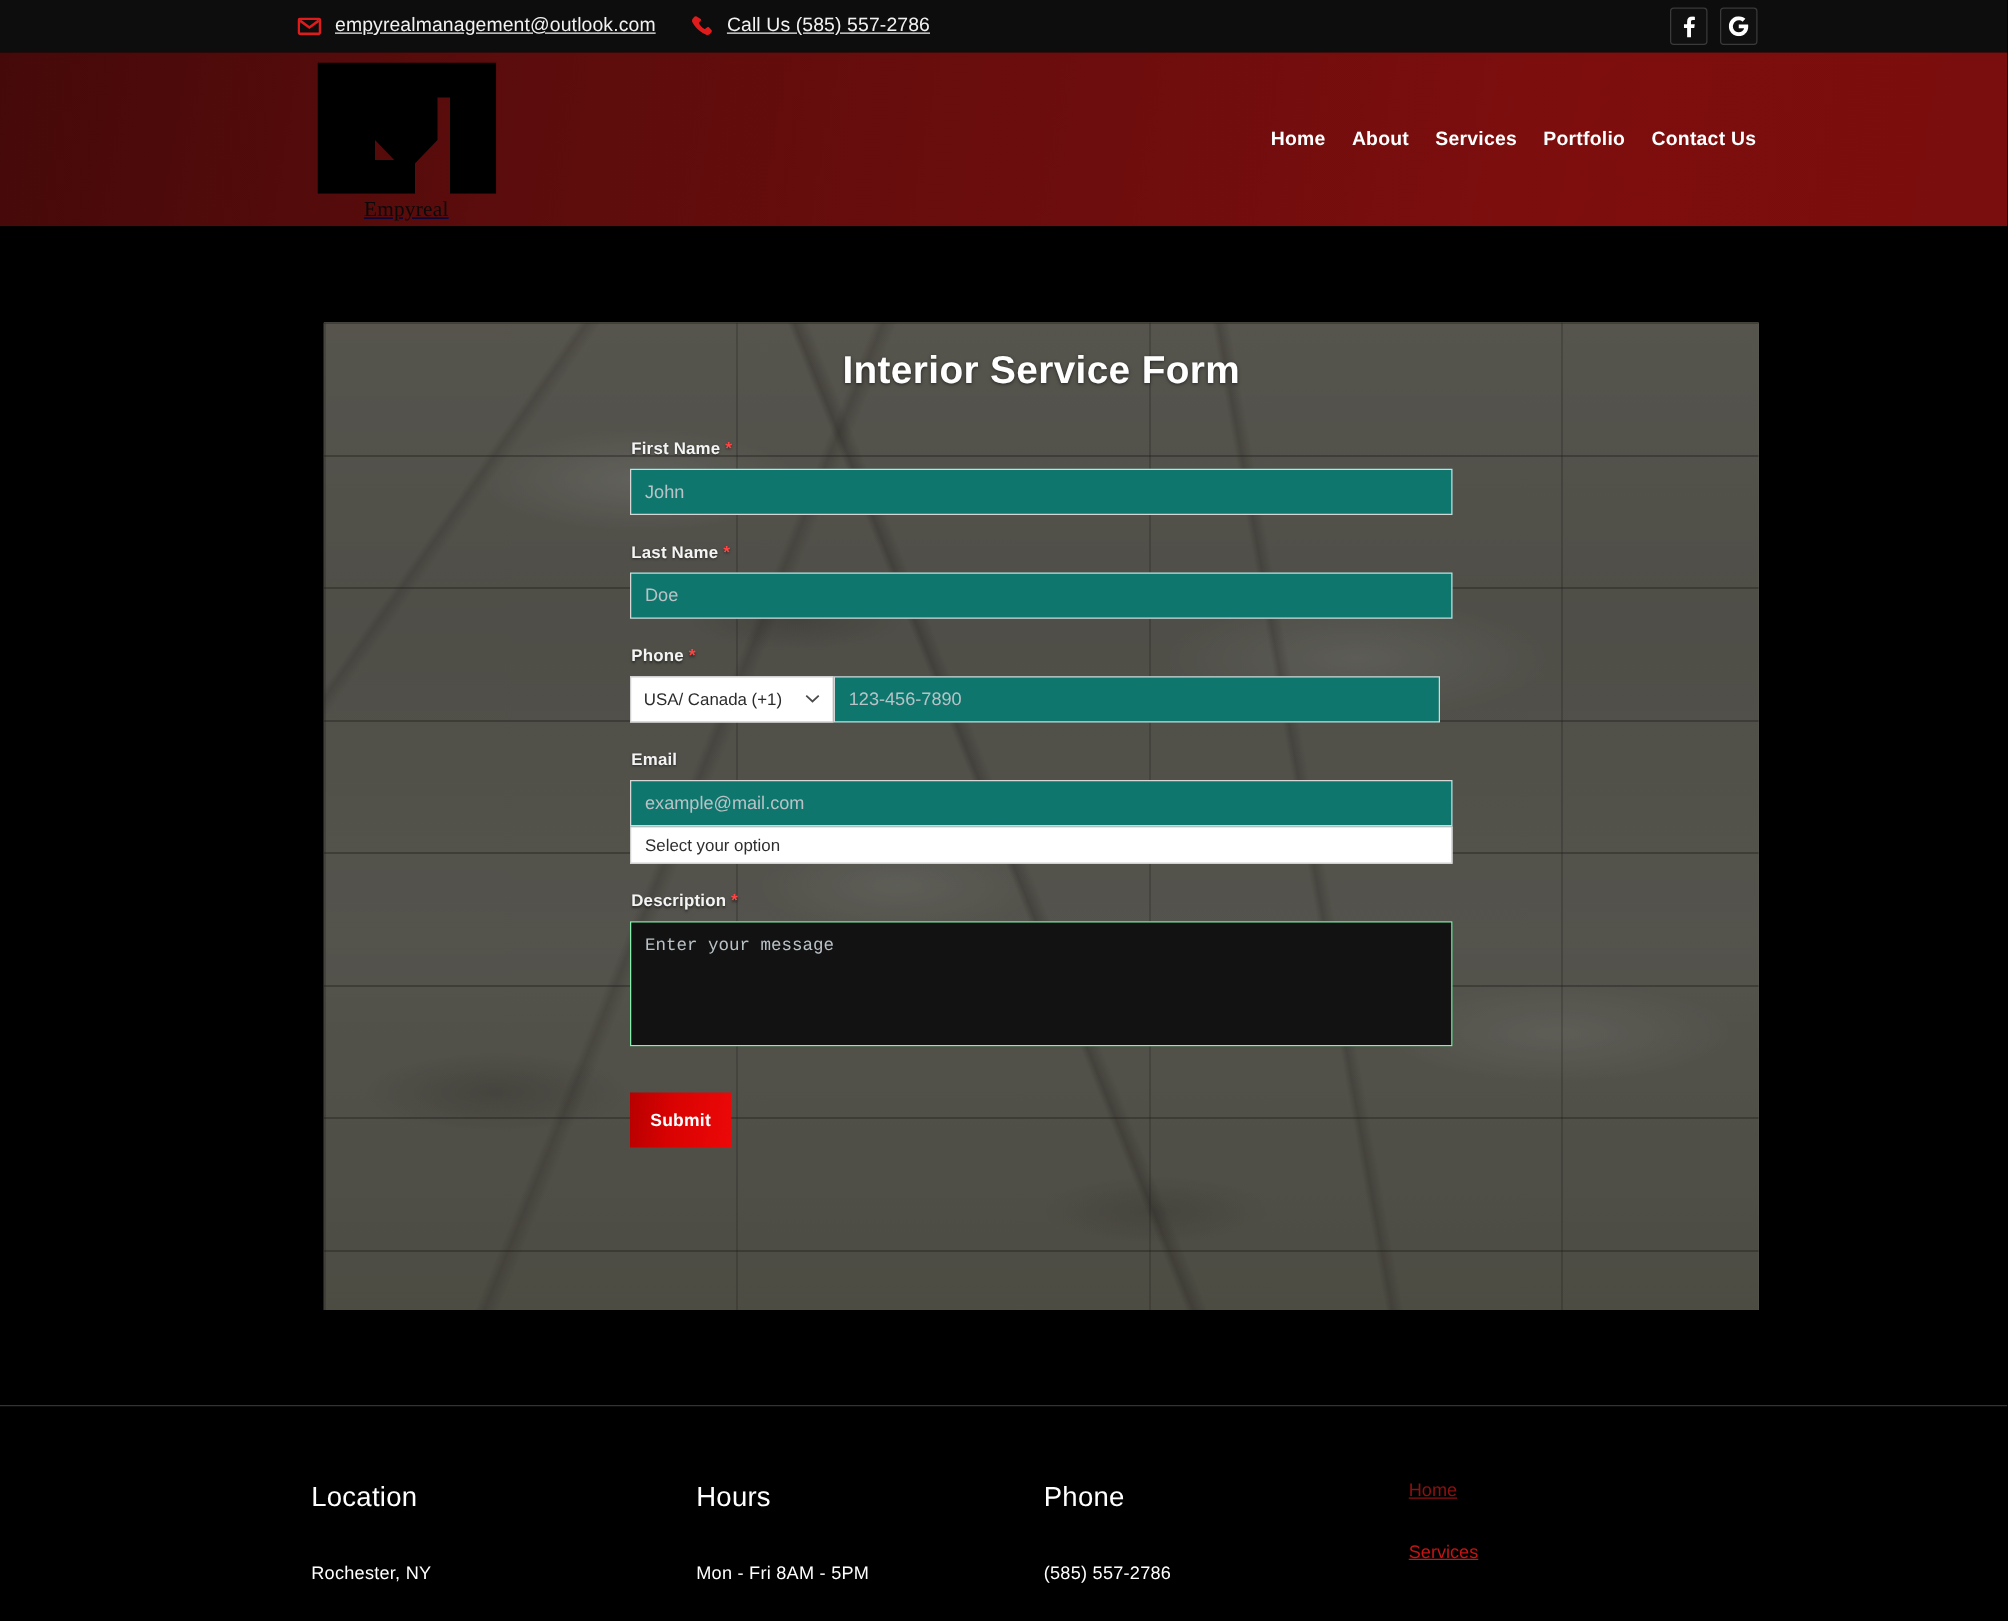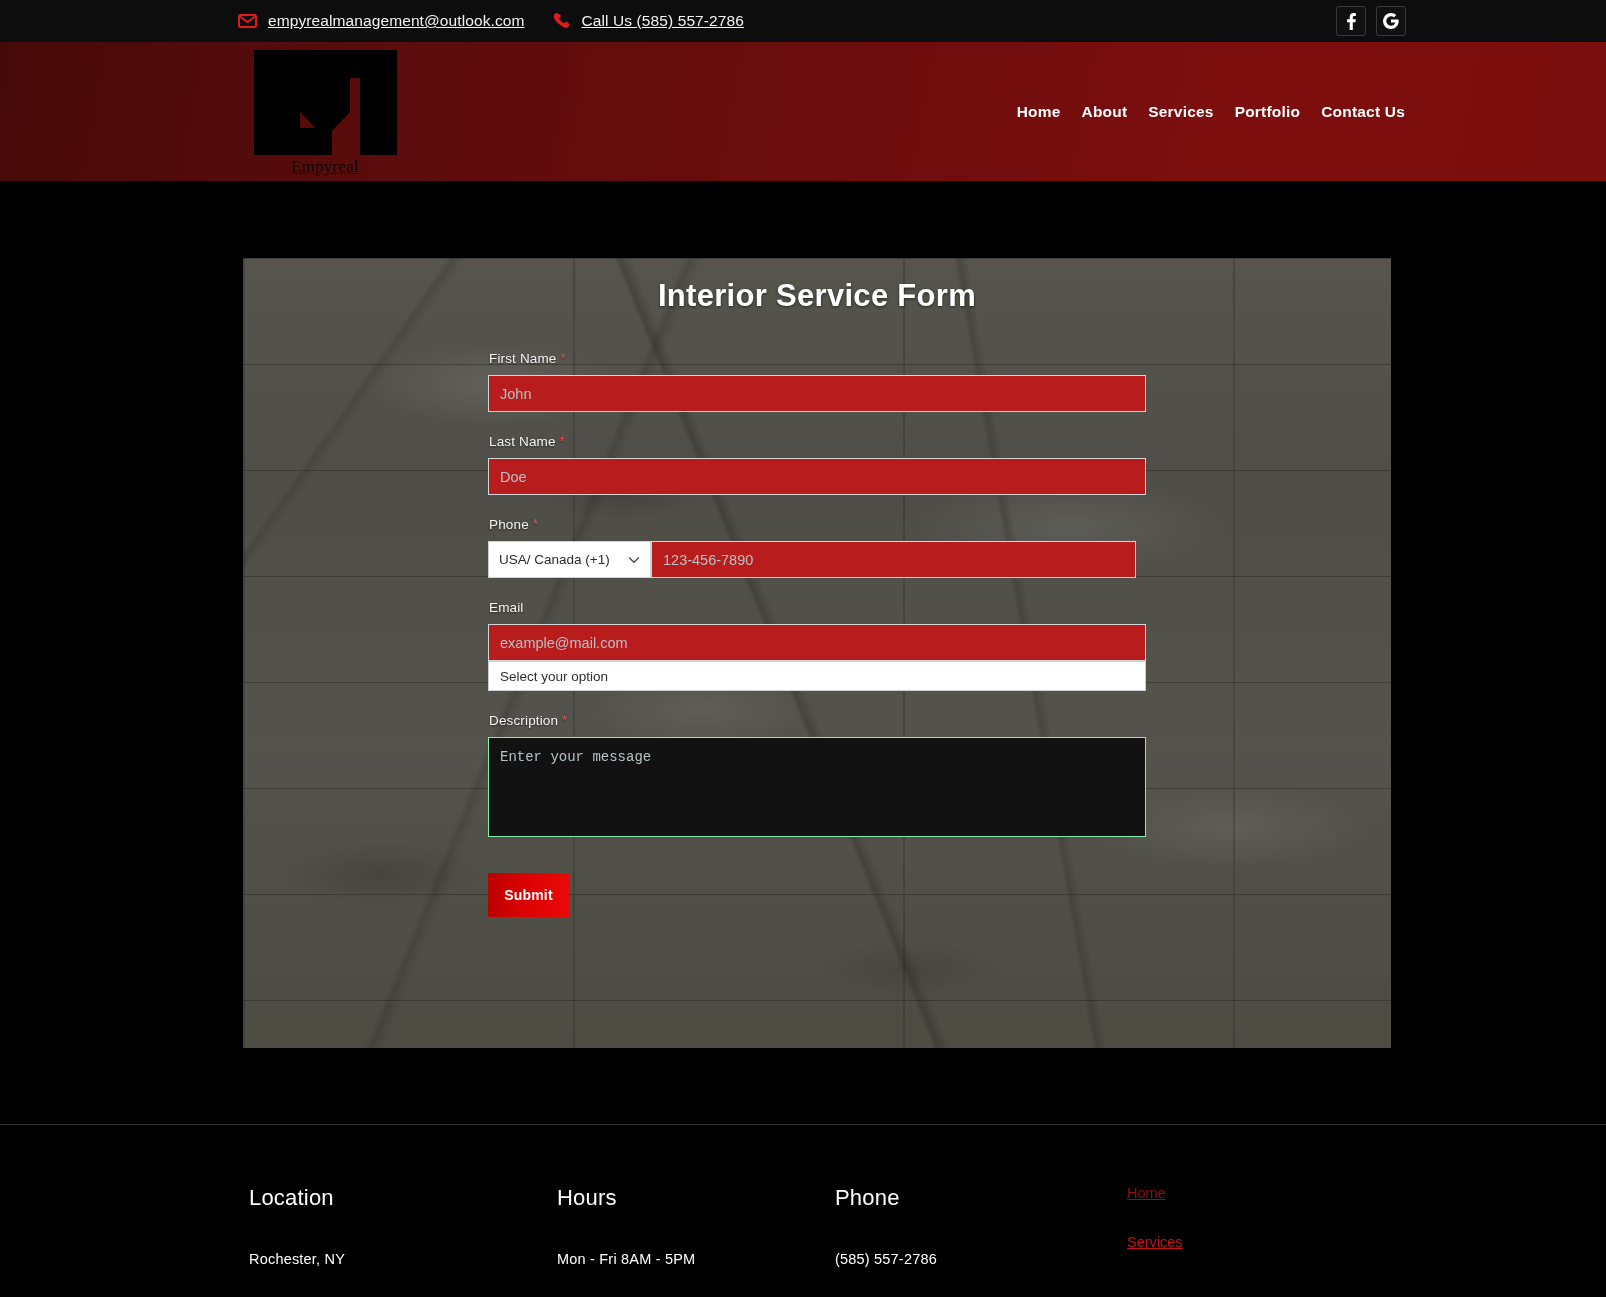--- a/index.html
+++ b/index.html
@@ -92,21 +92,21 @@
   }
 
   
   .main {
     background: #000;
     height: 943px;
     position: relative;
   }
   .form-panel {
     position: absolute;
-    left: 243px;
+    left: 259px;
     top: 77px;
     width: 1148px;
     height: 790px;
     overflow: hidden;
     background-color: #6e6c5f;
   }
   
   .tile-bg {
     position: absolute;
     inset: 0;
@@ -154,27 +154,28 @@
 
   .fields { margin: 15px auto 0; width: 658px; }
   .field { margin-bottom: 0; }
   .flabel {
     color: #f4f4f4;
     font-size: 13.5px;
     padding: 21px 0 9px 1px;
     display: block;
     letter-spacing: .15px;
     text-shadow: 0 1px 2px rgba(0,0,0,.5);
+    font-weight: bold;
   }
   .req { color: #ff4545; font-size: 14px; }
 
   .dark-input {
     width: 658px;
     height: 37px;
-    background: #b91c1c;
+    background: #0f766e;
     border: 1px solid #d6d6d6;
     color: #b9c2c6;
     font-size: 14.5px;
     font-family: "Liberation Sans", sans-serif;
     padding: 0 11px;
   }
   .dark-input::placeholder { color: #b9c2c6; opacity: 1; }
 
   .phone-row { display: flex; }
   .cc-select {

